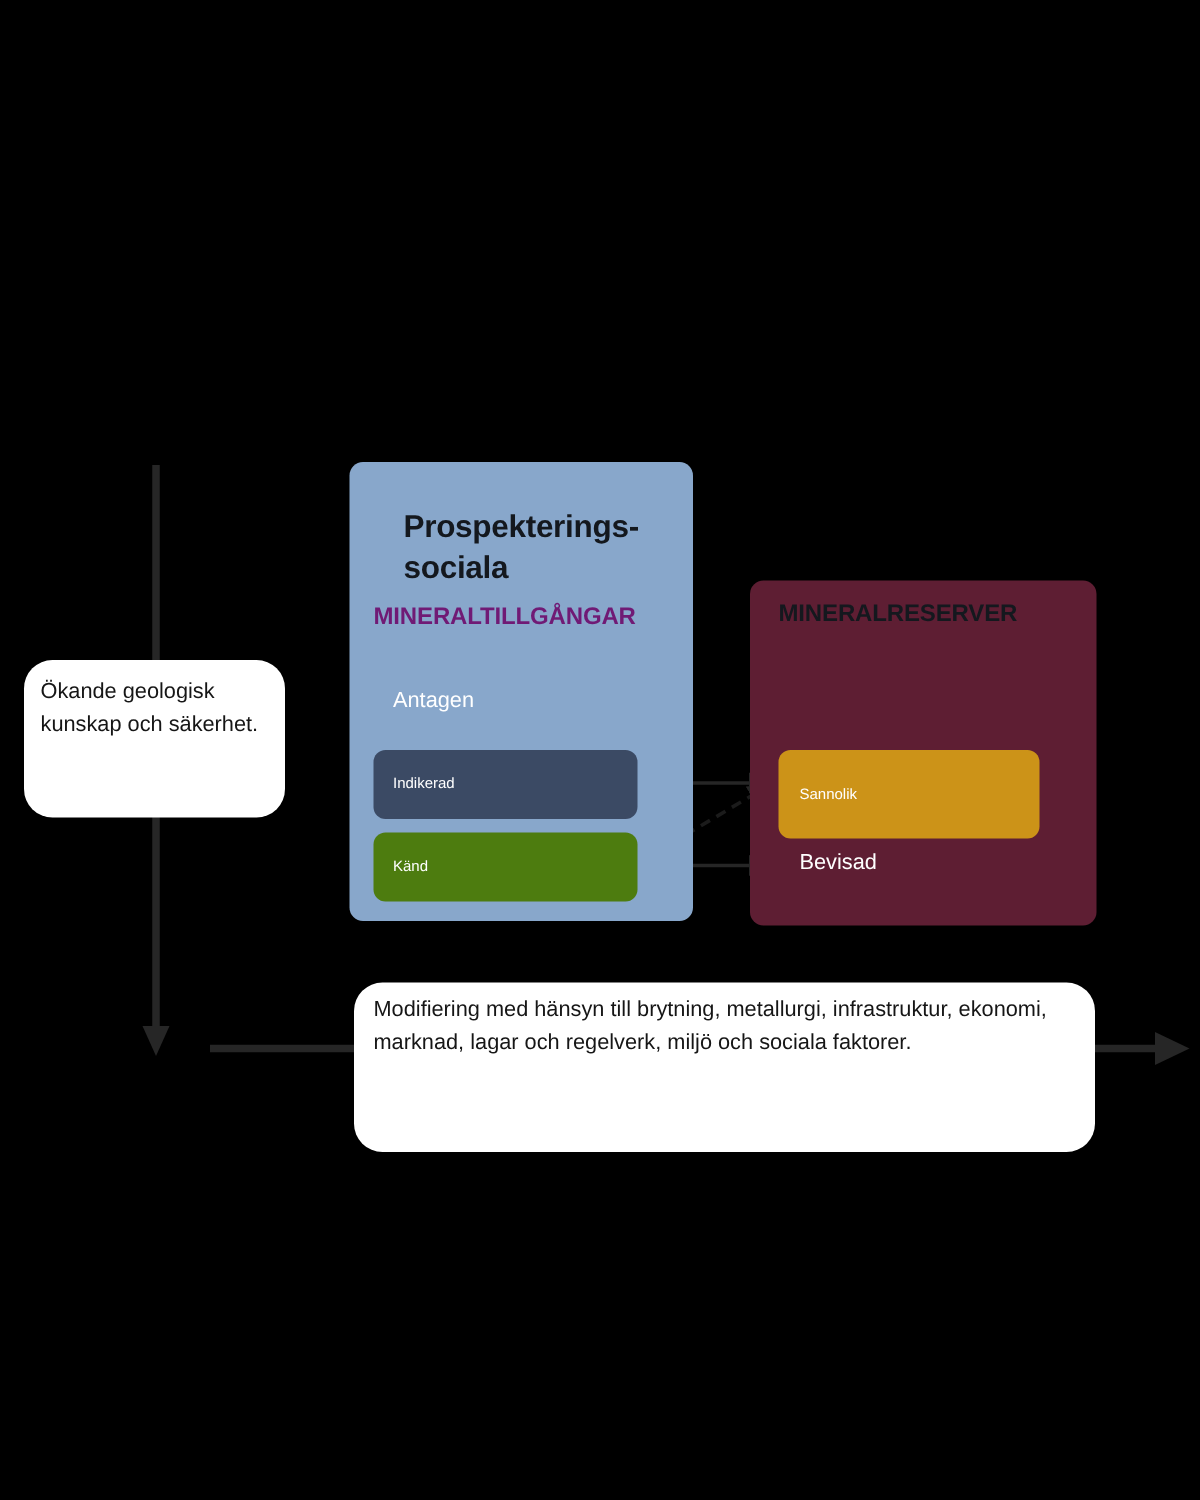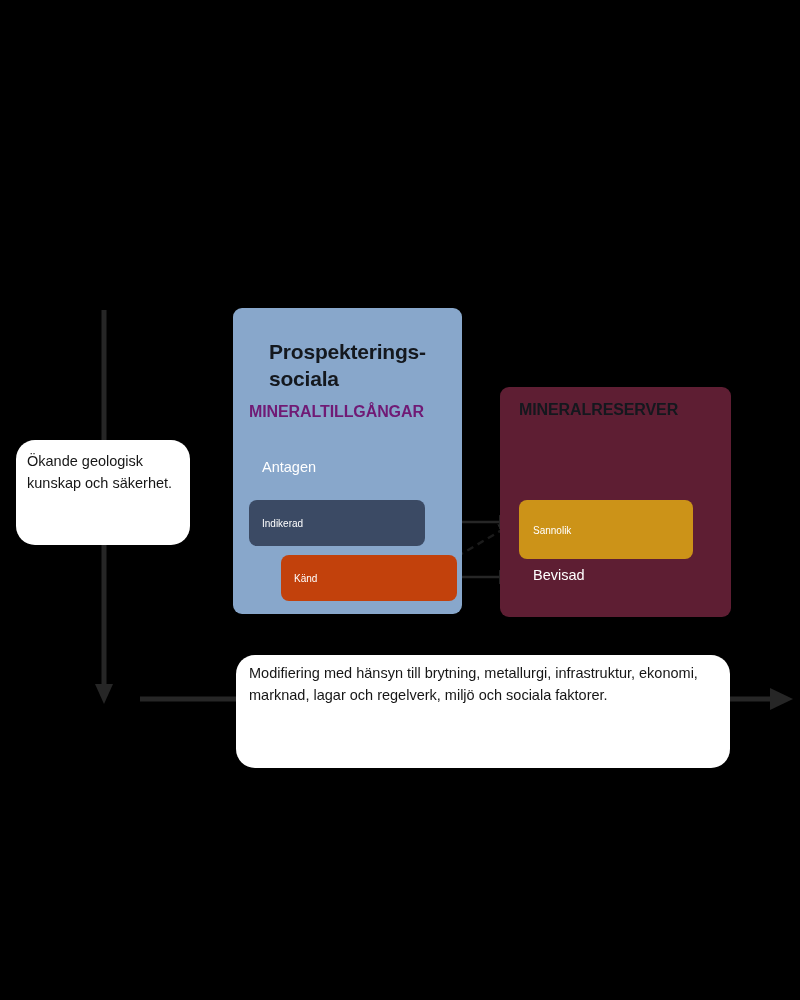--- a/index.html
+++ b/index.html
@@ -89,22 +89,21 @@
     font-size: 10px;
     font-weight: 400;
     white-space: nowrap;
   }
   .chip-indikerad {
     top: 192px;
     background: #3B4A64;
   }
   .chip-kand {
     top: 247px;
-    background: #c2410c;
-    margin-left: 32px;
+    background: #4d7c0f;
   }
 
   
   .reserve-panel {
     position: absolute;
     left: 500px;
     top: 387px;
     width: 231px;
     height: 230px;
     background: #5E1E33;

